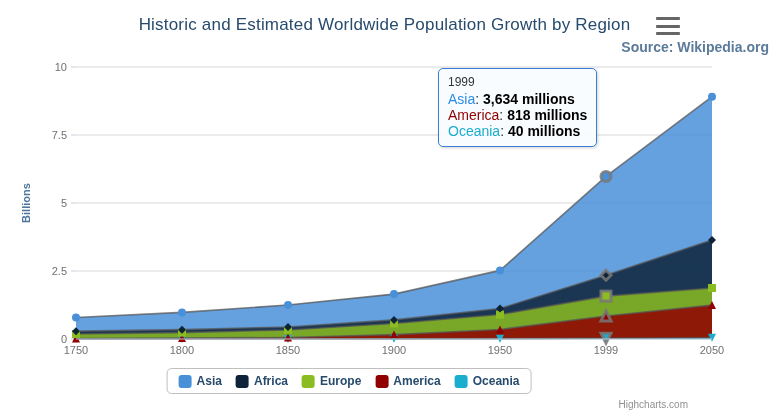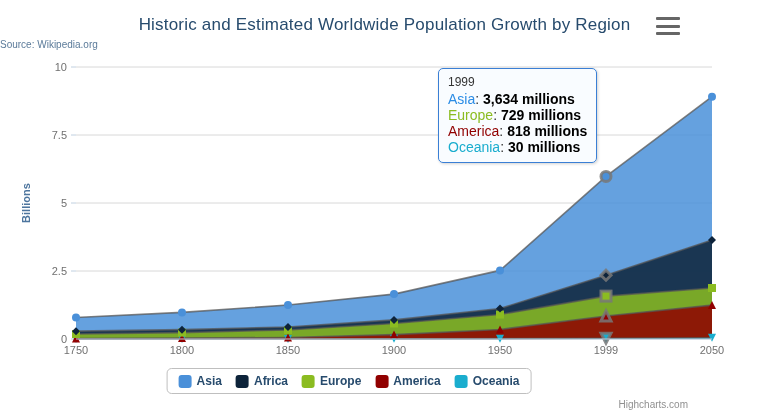--- a/index.html
+++ b/index.html
@@ -9,22 +9,22 @@
     -webkit-font-smoothing:antialiased;
     overflow:hidden;position:relative;
   }
   #chart-container{position:relative;width:698px;height:416px;}
 
   .title{
     position:absolute;top:15px;left:0;width:769px;text-align:center;
     font-size:17px;color:#274b6d;letter-spacing:.2px;
   }
   .subtitle{
-    position:absolute;top:39px;left:0;width:769px;text-align:left;
-    font-size:10px;color:#5b7b9a;
+    position:absolute;top:39px;left:0;width:769px;text-align:right;
+    font-size:14px;color:#5b7b9a;font-weight:bold;
   }
 
   .burger{
     position:absolute;right:18px;top:17px;width:24px;height:18px;
     display:flex;flex-direction:column;justify-content:space-between;cursor:pointer;
   }
   .burger span{display:block;height:3px;width:24px;background:#666;border-radius:1px;}
 
   svg.plot{position:absolute;left:0;top:0;}
 
@@ -140,23 +140,22 @@
       <text x="394" y="354" text-anchor="middle" class="axis-label">1900</text>
       <text x="500" y="354" text-anchor="middle" class="axis-label">1950</text>
       <text x="606" y="354" text-anchor="middle" class="axis-label">1999</text>
       <text x="712" y="354" text-anchor="middle" class="axis-label">2050</text>
     </svg>
 
   <div class="tooltip" id="tooltip">
     <div class="tt-header">1999</div>
     <div id="tt-rows">
         <div class="tt-row"><span class="tt-name" style="color: rgb(43, 140, 229);">Asia</span><span>: </span><span class="tt-val">3,634 millions</span></div>
-        <div class="tt-row"><span class="tt-name" style="color: rgb(139, 188, 33);">Europe</span><span>: </span><span class="tt-val">729 millions</span></div>
         <div class="tt-row"><span class="tt-name" style="color: rgb(145, 0, 0);">America</span><span>: </span><span class="tt-val">818 millions</span></div>
-        <div class="tt-row"><span class="tt-name" style="color: rgb(26, 173, 206);">Oceania</span><span>: </span><span class="tt-val">30 millions</span></div>
+        <div class="tt-row"><span class="tt-name" style="color: rgb(26, 173, 206);">Oceania</span><span>: </span><span class="tt-val">40 millions</span></div>
       </div>
   </div>
 
   <div class="legend-box" id="legend-box">
       <div class="legend-item">
         <span class="legend-swatch" style="background: rgb(74, 144, 217);"></span>
         <span class="legend-text">Asia</span>
       </div>
       <div class="legend-item">
         <span class="legend-swatch" style="background: rgb(13, 35, 58);"></span>

